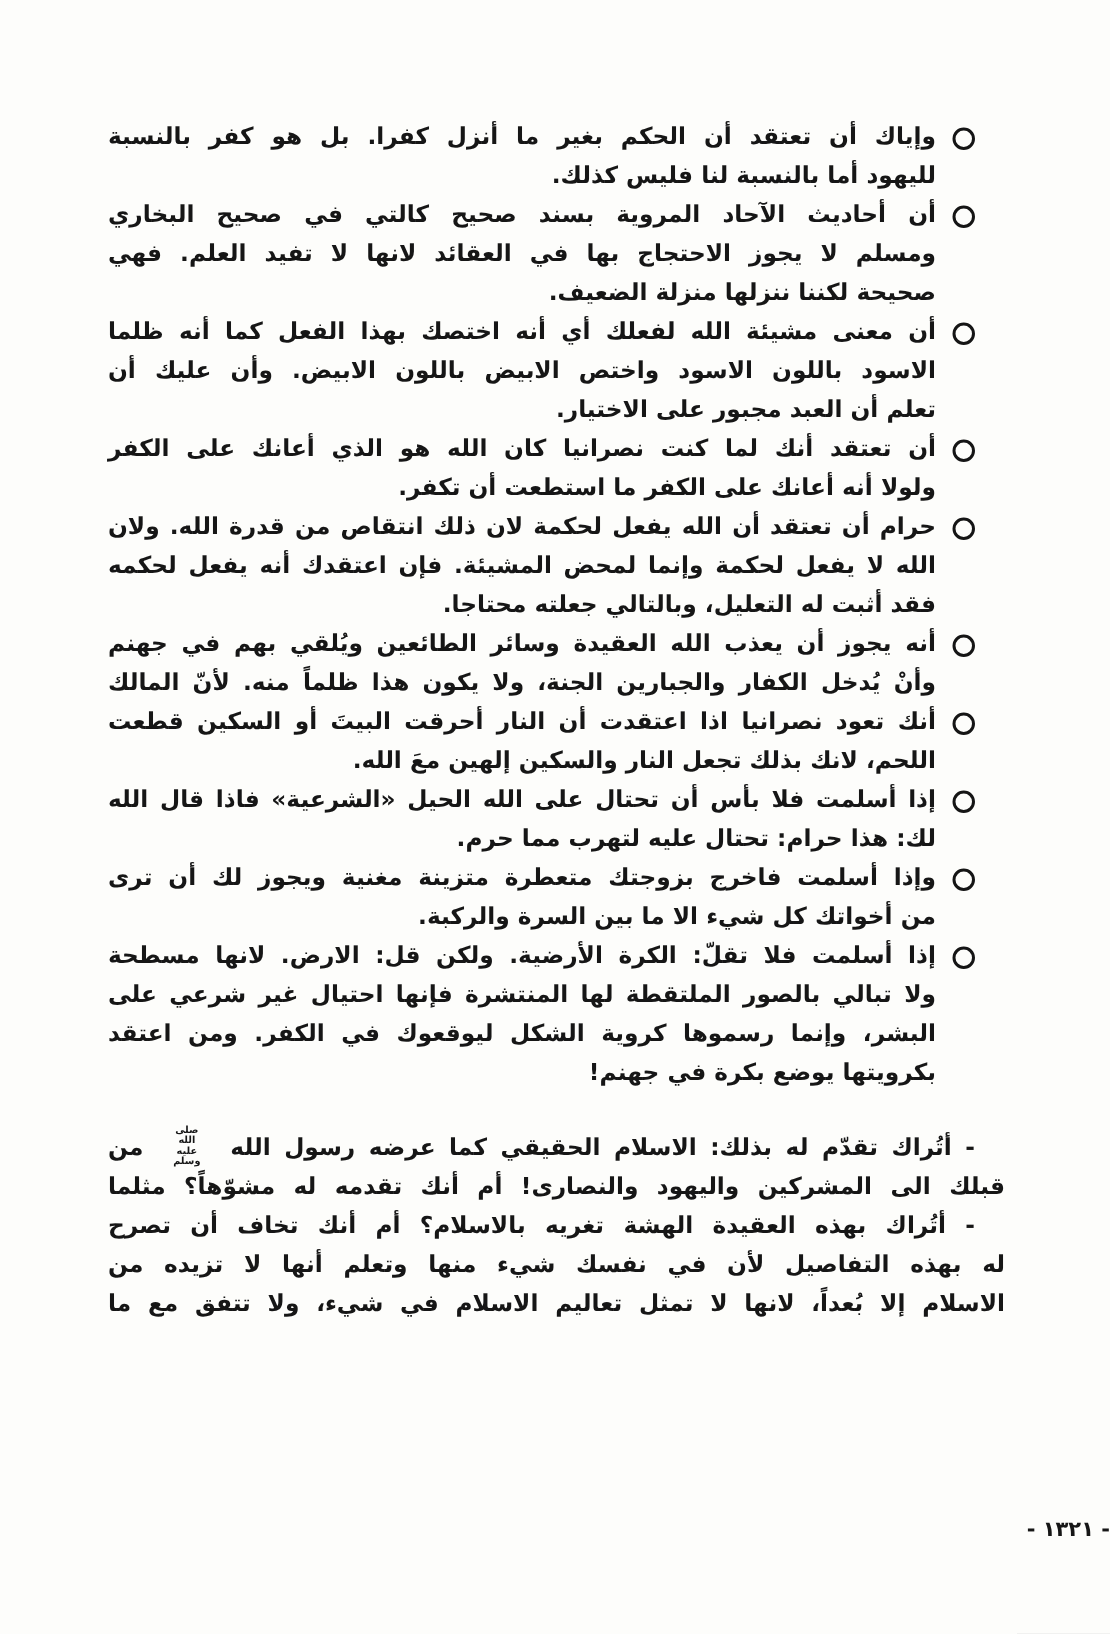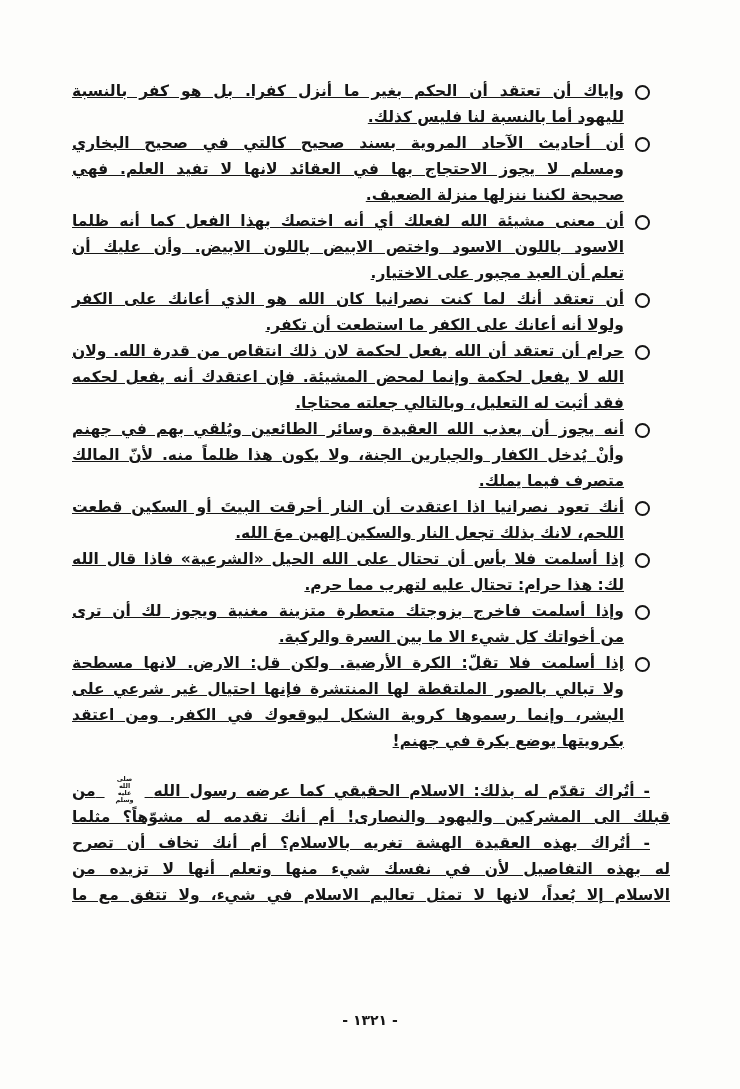--- a/index.html
+++ b/index.html
@@ -25,21 +25,20 @@
     position:absolute;
     right:20px;top:7px;
     width:11px;height:11px;
     border:2.5px solid #151515;
     border-radius:50%;
     background:transparent;
   }
   .line{
     text-align:justify;
     text-align-last:justify;
-    text-decoration:underline;
     -moz-text-align-last:justify;
   }
   .line.last{
     text-align:right;
     text-align-last:right;
     -moz-text-align-last:right;
   }
   .closing{margin-top:22px;}
   .para .line.p-first{padding-right:20px;}
   .saw-badge{
@@ -50,21 +49,20 @@
     text-align:center;
     text-align-last:center;
     vertical-align:-6px;
     font-weight:700;
     margin:0 8px;
     white-space:normal;
   }
   .footer{
     position:absolute;
     top:1012px;left:0;width:100%;
-    text-align:center;
     font-size:14px;
     font-weight:700;
     letter-spacing:1px;
   }
 </style>
 </head>
 <body>
 
 <div class="page">
   <div class="content">
@@ -94,21 +92,20 @@
         <div class="bullet-item">
           <span class="bullet-circle"></span>
           <div class="line">حرام أن تعتقد أن الله يفعل لحكمة لان ذلك انتقاص من قدرة الله. ولان</div>
           <div class="line">الله لا يفعل لحكمة وإنما لمحض المشيئة. فإن اعتقدك أنه يفعل لحكمه</div>
           <div class="line last">فقد أثبت له التعليل، وبالتالي جعلته محتاجا.</div>
         </div>
         <div class="bullet-item">
           <span class="bullet-circle"></span>
           <div class="line">أنه يجوز أن يعذب الله العقيدة وسائر الطائعين ويُلقي بهم في جهنم</div>
           <div class="line">وأنْ يُدخل الكفار والجبارين الجنة، ولا يكون هذا ظلماً منه. لأنّ المالك</div>
-          <div class="line last">متصرف فيما يملك.</div>
         </div>
         <div class="bullet-item">
           <span class="bullet-circle"></span>
           <div class="line">أنك تعود نصرانيا اذا اعتقدت أن النار أحرقت البيتَ أو السكين قطعت</div>
           <div class="line last">اللحم، لانك بذلك تجعل النار والسكين إلهين معَ الله.</div>
         </div>
         <div class="bullet-item">
           <span class="bullet-circle"></span>
           <div class="line">إذا أسلمت فلا بأس أن تحتال على الله الحيل «الشرعية» فاذا قال الله</div>
           <div class="line last">لك: هذا حرام: تحتال عليه لتهرب مما حرم.</div>

